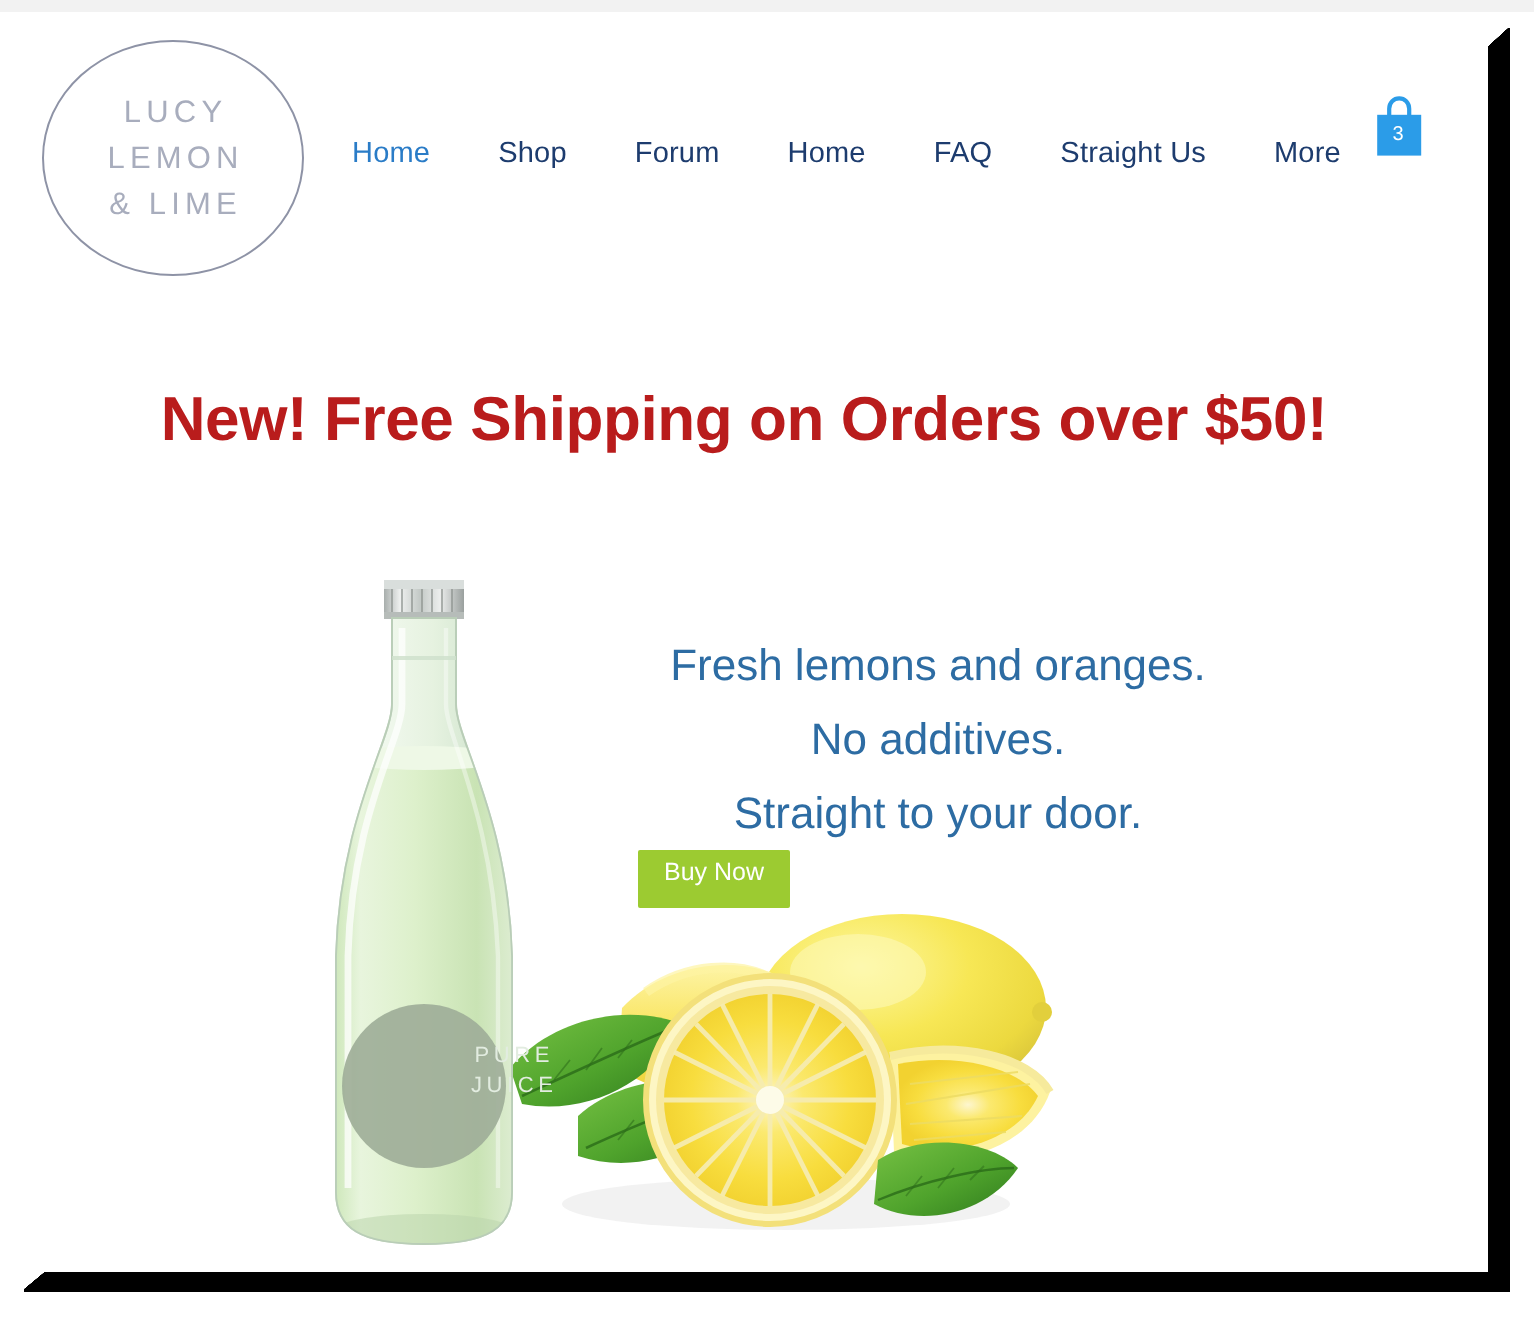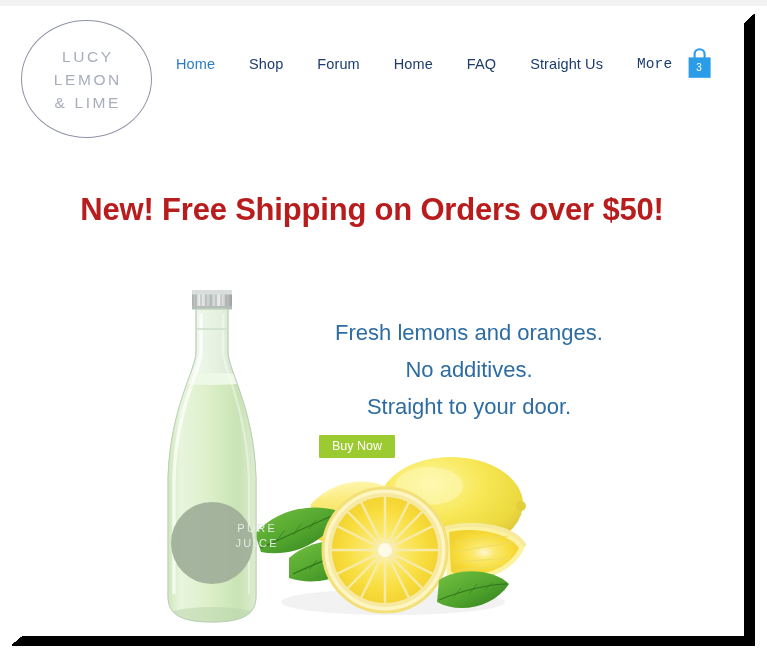--- a/index.html
+++ b/index.html
@@ -106,37 +106,37 @@
     letter-spacing: 2.6px;
     color: #a8adbd;
     font-weight: 300;
     white-space: nowrap;
     text-indent: 2.6px;
   }
 
   .main-nav {
     position: absolute;
     left: 176px;
-    top: 50px;
+    top: 63px;
     display: flex;
     align-items: flex-end;
   }
   .nav-item {
     font-size: 14.5px;
     color: #1d3c6e;
     margin-right: 34px;
     white-space: nowrap;
     cursor: pointer;
     text-decoration: none;
     letter-spacing: 0.1px;
   }
   .nav-item.is-active {
     color: #2a7cc7;
   }
-  .nav-item:last-child { margin-right: 0; font-family: Liberation Mono, monospace; }
+  .nav-item:last-child { margin-right: 0; }
 
   .cart {
     position: absolute;
     right: 30px;
     top: 41px;
     width: 28px;
     height: 34px;
     cursor: pointer;
   }
   .cart svg { display: block; }
@@ -189,22 +189,21 @@
   .hero-line {
     font-size: 22px;
     color: #2d6ca3;
     line-height: 37px;
     white-space: nowrap;
     font-weight: 400;
     text-align: center;
   }
   .buy-btn {
     display: inline-block;
-    margin-top: 10px;
-    padding: 5px 13px 4px 13px;
+    padding: 5px 13px 10px 13px;
     background: #9ccb31;
     color: #ffffff;
     font-size: 12.5px;
     border: 0;
     border-radius: 1px;
     cursor: pointer;
     font-family: "Liberation Sans", sans-serif;
     line-height: 1.1;
   }
 

